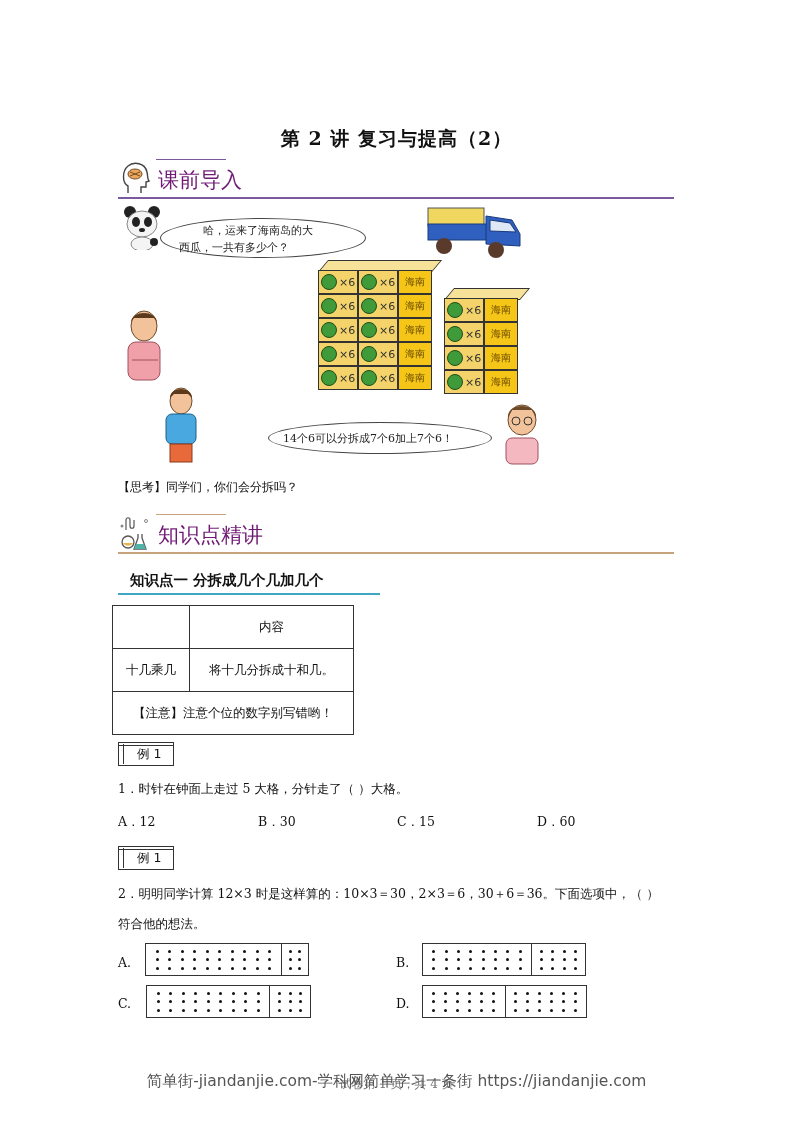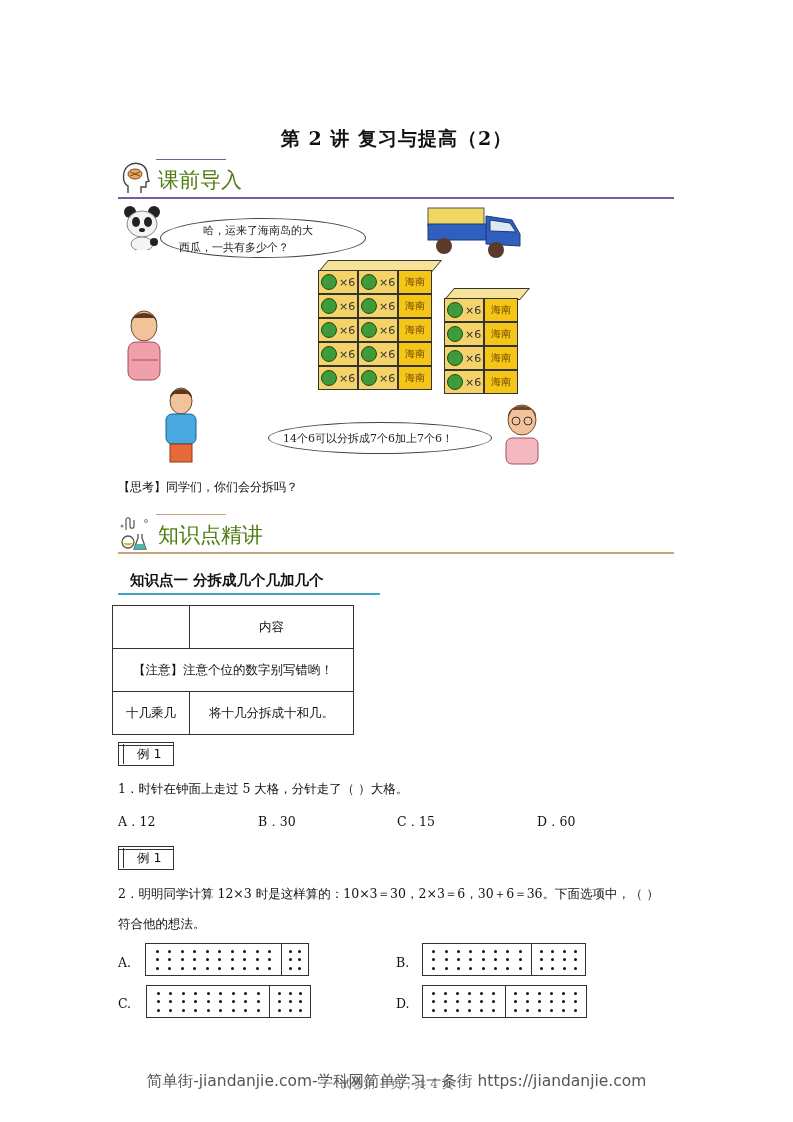--- a/index.html
+++ b/index.html
@@ -3,21 +3,21 @@
   <meta charset="utf-8">
   <style>
     html, body { margin:0; padding:0; background:#ffffff; }
     body { width:793px; height:1122px; position:relative; overflow:hidden;
       font-family:"DejaVu Serif","Liberation Serif",serif; color:#111; }
     .abs { position:absolute; }
     .title { left:0; width:793px; top:126px; text-align:center; font-size:19px; font-weight:bold; letter-spacing:1px; }
     .sec-head { left:118px; width:556px; height:42px; }
     .sec-head .bar { position:absolute; left:0; right:0; bottom:0; height:2px; }
     .sec-head .topline { position:absolute; left:38px; width:70px; top:2px; height:1px; }
-    .sec-head .label { position:absolute; left:40px; bottom:5px; font-family:Liberation Serif, serif; font-size:21px; color:#4d7c0f;margin-top:31px; }
+    .sec-head .label { position:absolute; left:40px; bottom:5px; font-family:Liberation Serif, serif; font-size:21px; color:#701a75;margin-top:31px; }
     .sec-head .icon { position:absolute; left:2px; bottom:4px; width:30px; height:34px; }
     .illus { left:118px; top:200px; width:430px; height:270px; }
     .bubble { position:absolute; border:1px solid #444; border-radius:50%; background:#fff;
       font-family:"DejaVu Serif","Liberation Serif",serif; font-size:11px; color:#222; line-height:17px; text-align:left; }
     .bubble span { display:block; }
     .char { position:absolute; }
     .boxgrid { position:absolute; }
     .crate { position:absolute; width:40px; height:24px; background:#f4d46a; border:1px solid #333; box-sizing:border-box;
       font-family:"DejaVu Sans","Liberation Sans",sans-serif; font-size:11px; color:#333; display:flex; align-items:center; }
     .crate .melon { width:14px; height:14px; border-radius:50%; background:#3f9a3a; border:1px solid #1f4d1d; margin:0 2px 0 2px; flex:none; }
@@ -210,25 +210,25 @@
 <div class="abs kp-title">知识点一     分拆成几个几加几个</div>
 <div class="abs kp-line"></div>
 
 <table class="kt">
   <tbody>
       <tr>
     <td style="width:76px;"></td>
     <td>内容</td>
   </tr>
   <tr>
-    <td colspan="2">【注意】注意个位的数字别写错哟！</td>
+    <td>十几乘几</td>
+    <td>将十几分拆成十和几。</td>
   </tr>
   <tr>
-    <td>十几乘几</td>
-    <td>将十几分拆成十和几。</td>
+    <td colspan="2">【注意】注意个位的数字别写错哟！</td>
   </tr>
 </tbody>
   </table>
 
 <div class="abs ex-tag" style="left:118px;top:742px;">
   <div class="outer"></div>
     <div class="inner"></div>
     <div class="tl"></div>
   <div class="txt">例 1</div>
 </div>

